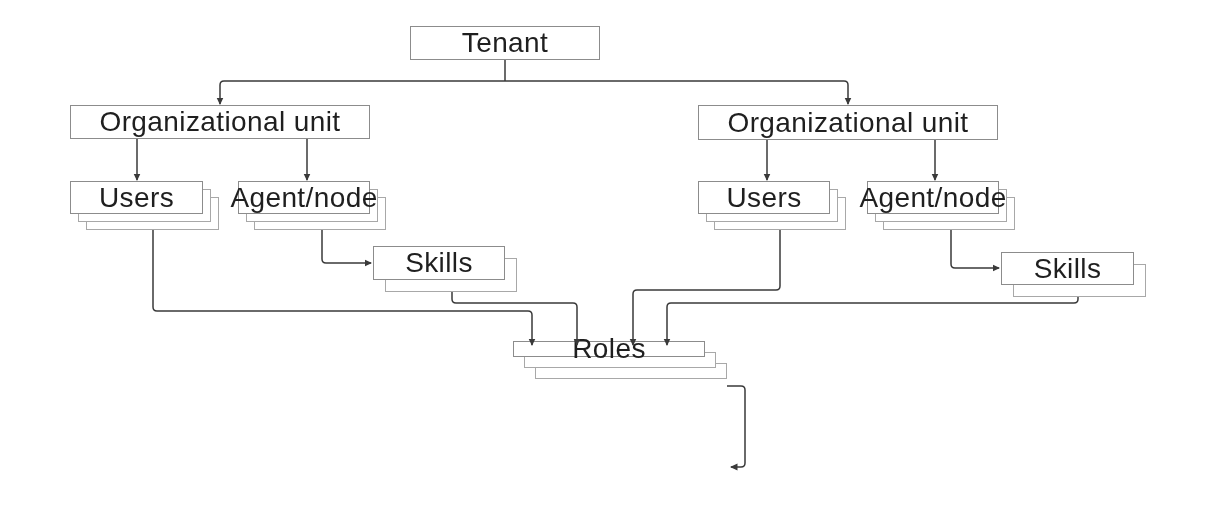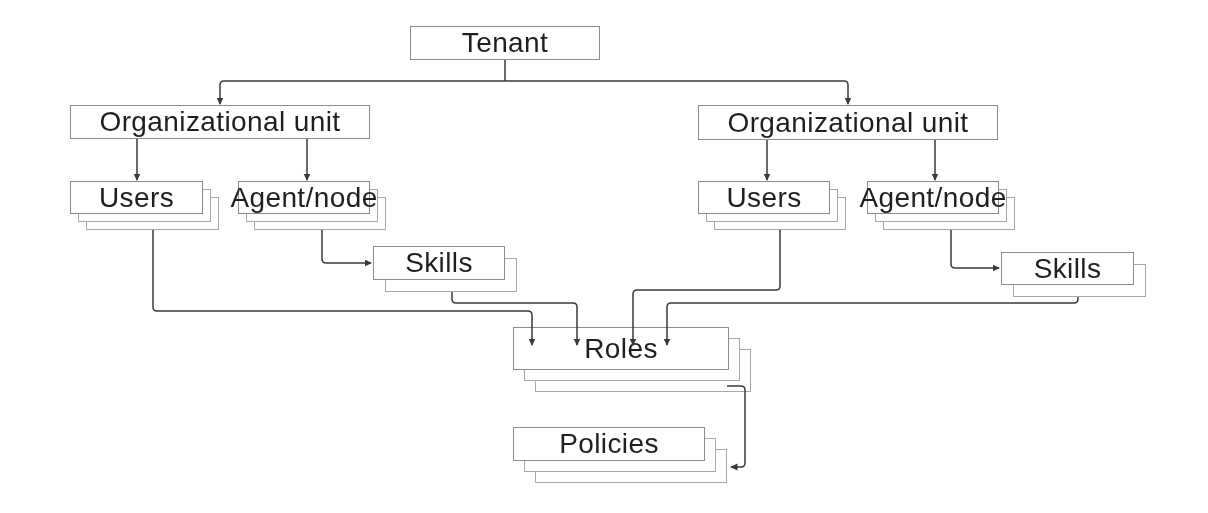--- a/index.html
+++ b/index.html
@@ -76,31 +76,26 @@
   <div class="node stack-md" style="left:373px;top:246px;width:132px;height:34px;">
     <span class="layer l1"></span>
     <span class="face">Skills</span>
   </div>
 
   <div class="node stack-md" style="left:1001px;top:252px;width:133px;height:33px;">
     <span class="layer l1"></span>
     <span class="face">Skills</span>
   </div>
 
-  <div class="node stack-lg" style="left:513px;top:327px;width:192px;height:43px;padding-left:24px;">
+  <div class="node stack-lg" style="left:513px;top:341px;width:192px;height:16px;">
     <span class="layer l2"></span>
     <span class="layer l1"></span>
     <span class="face">Roles</span>
   </div>
 
-  <div class="node stack-lg" style="left:513px;top:427px;width:192px;height:34px;">
-    <span class="layer l2"></span>
-    <span class="layer l1"></span>
-    <span class="face">Policies</span>
-  </div>
 
   <svg class="wires" width="1208" height="513" viewBox="0 0 1208 513">
     <defs>
       <marker id="arrow" markerWidth="9" markerHeight="9" refX="6.5" refY="4" orient="auto" markerUnits="userSpaceOnUse">
         <path d="M0,0.5 L7.5,4 L0,7.5 Z"></path>
       </marker>
     </defs>
     <path class="edge" d="M505,60 V81"></path>
     <path class="edge" d="M505,81 H224 Q220,81 220,85 V104" marker-end="url(#arrow)"></path>
     <path class="edge" d="M505,81 H844 Q848,81 848,85 V104" marker-end="url(#arrow)"></path>

